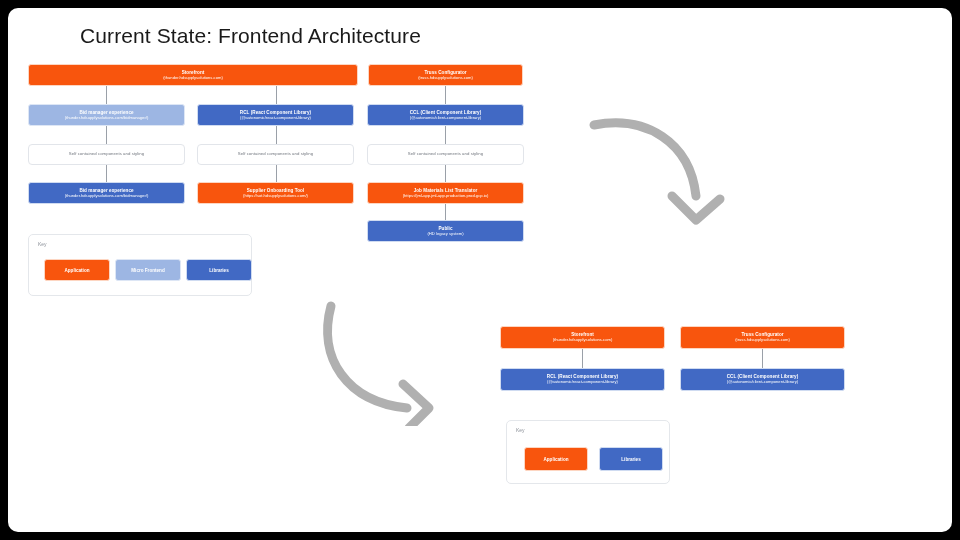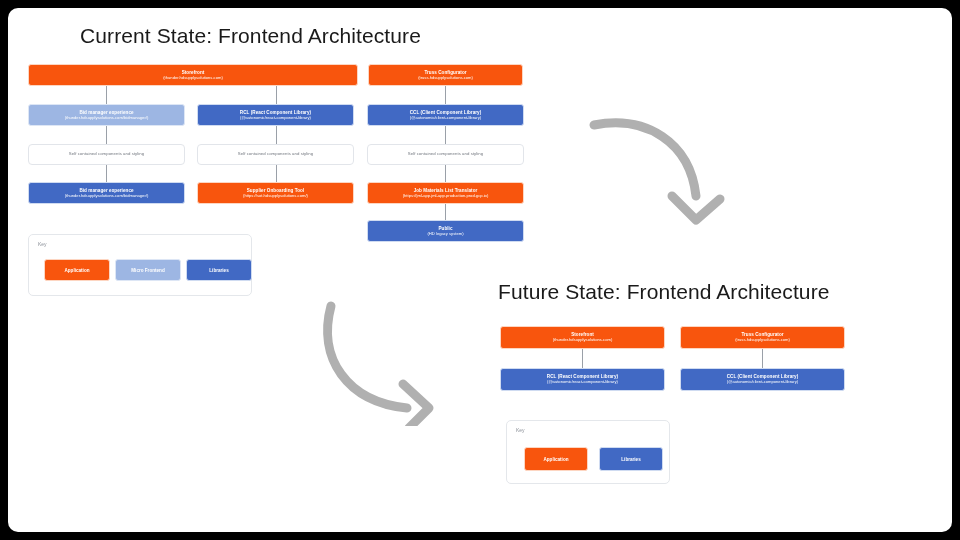--- a/index.html
+++ b/index.html
@@ -213,21 +213,20 @@
   <svg class="arrow-svg" style="left:578px; top:100px;" width="140" height="136" viewBox="0 0 140 136">
     <path d="M8,17 C60,7 104,34 110,88" stroke="#b0b0b0" stroke-width="9" fill="none" stroke-linecap="round"></path>
     <path d="M86,88 L110,112 L134,91" stroke="#b0b0b0" stroke-width="9" fill="none" stroke-linecap="round" stroke-linejoin="round"></path>
   </svg>
 
   <svg class="arrow-svg" style="left:303px; top:286px;" width="140" height="132" viewBox="0 0 140 132">
     <path d="M20,12 C6,64 36,108 96,114" stroke="#b0b0b0" stroke-width="9" fill="none" stroke-linecap="round"></path>
     <path d="M92,90 L118,114 L98,134" stroke="#b0b0b0" stroke-width="9" fill="none" stroke-linecap="round" stroke-linejoin="round"></path>
   </svg>
 
-  <div class="slide-title" id="future-title">Future State: Frontend Architecture</div>
 
   <div class="node app" style="left:492px; top:318px; width:165px; height:23px;">
     <div class="n-title">Storefront</div>
     <div class="n-sub">(thunder.hdsupplysolutions.com)</div>
   </div>
   <div class="node app" style="left:672px; top:318px; width:165px; height:23px;">
     <div class="n-title">Truss Configurator</div>
     <div class="n-sub">(truss.hdsupplysolutions.com)</div>
   </div>
 

